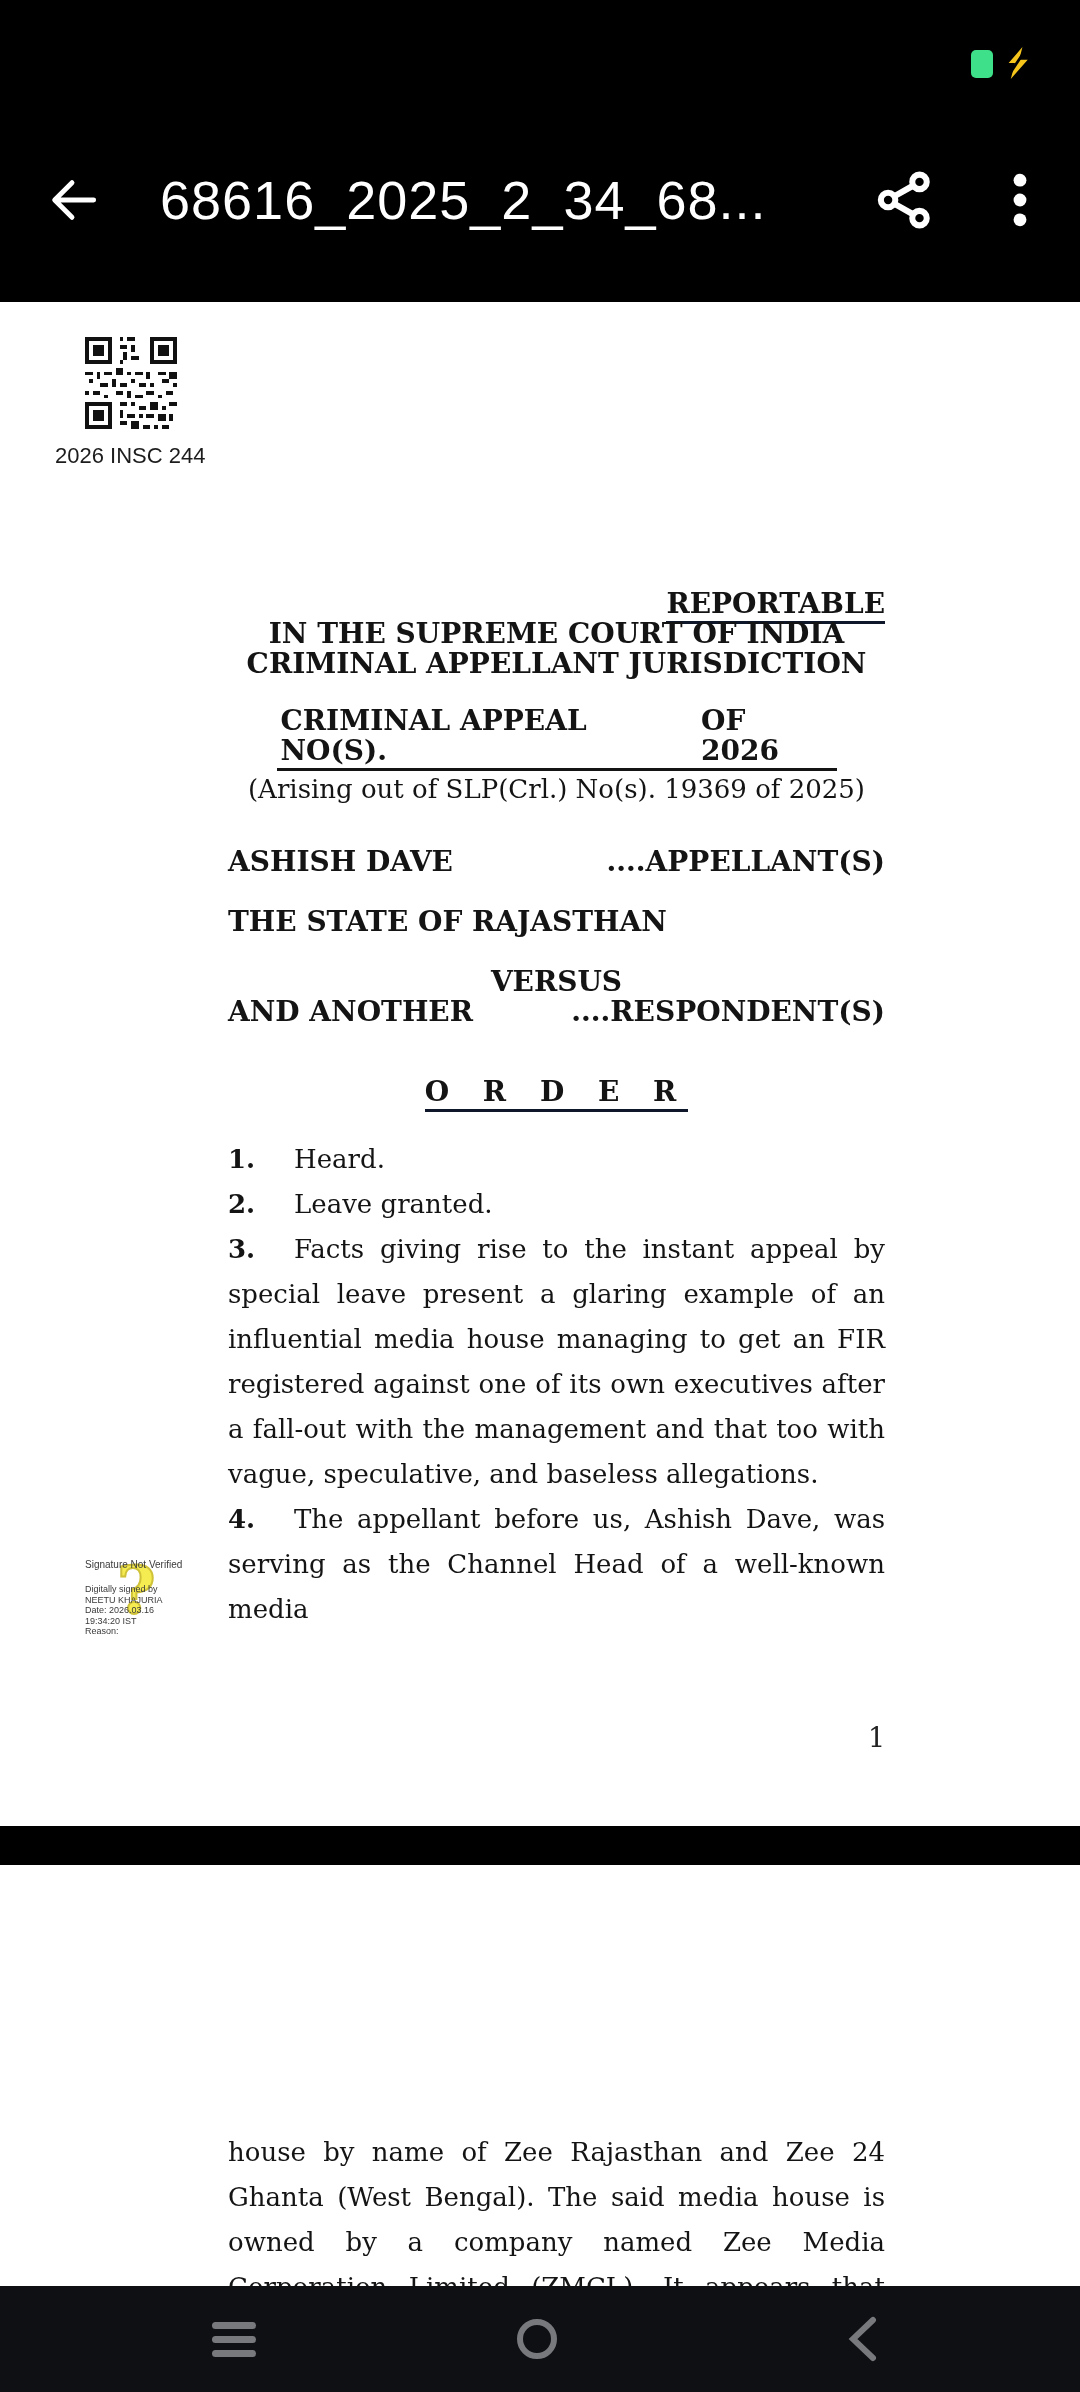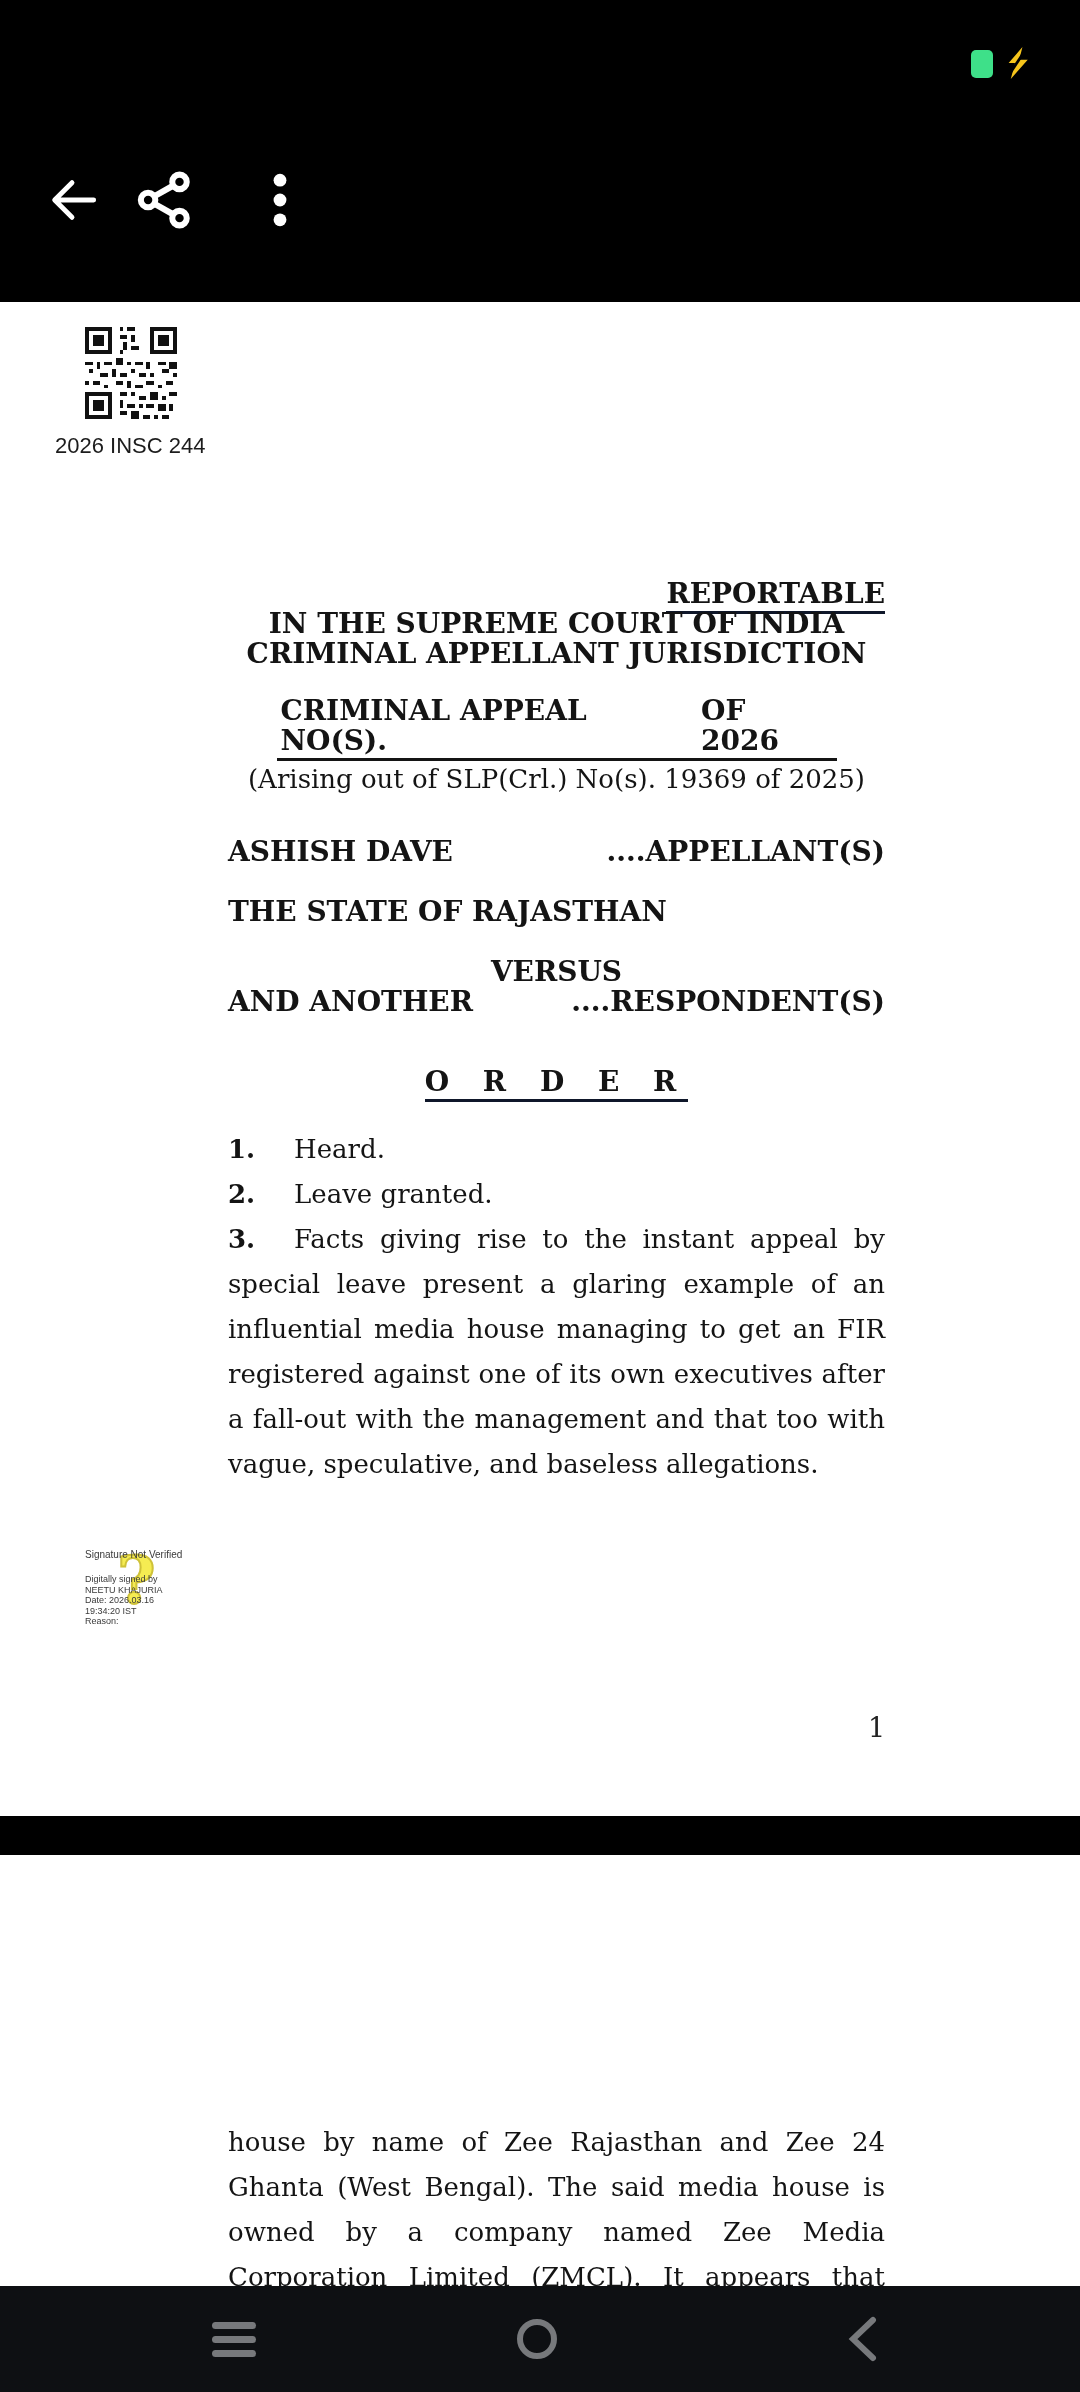--- a/index.html
+++ b/index.html
@@ -16,21 +16,21 @@
   .icon-btn { background:none; border:none; cursor:pointer; display:flex; align-items:center; justify-content:center; }
   .back-btn { width:96px; height:120px; margin-left:24px; }
   .app-title {
     color:#fff; font-size:54px; font-weight:400; letter-spacing:1px;
     margin-left:40px; flex:1 1 auto; white-space:nowrap; overflow:hidden;
   }
   .share-btn { width:90px; height:120px; margin-right:30px; }
   .overflow-btn { width:80px; height:120px; margin-right:20px; }
 
   
-  .viewer { position:absolute; top:292px; left:0; width:1004px; height:2090px; }
+  .viewer { position:absolute; top:302px; left:0; width:1004px; height:2090px; }
   .page { position:absolute; left:0; width:1080px; background:#fff; overflow:hidden; }
   .page1 { top:0; height:1524px; }
   .page-sep { position:absolute; top:1524px; left:0; width:1080px; height:39px; background:#000; }
   .page2 { top:1563px; height:527px; }
 
   .doc { color:#141414; font-family:"DejaVu Serif", serif; }
 
   .qr { position:absolute; left:85px; top:35px; width:92px; height:92px; }
   .insc { position:absolute; left:55px; top:141px; font-family:"Liberation Sans", sans-serif; font-size:22px; color:#1c1c1c; }
 
@@ -98,20 +98,21 @@
         <line x1="9" y1="26" x2="21" y2="8" stroke="#000" stroke-width="2.6"></line>
       </svg>
     </div>
 
     <div class="appbar-row">
       <button class="icon-btn back-btn">
         <svg width="52" height="52" viewBox="0 0 48 48">
           <path d="M24 8 L8 24 L24 40 M9 24 H44" stroke="#fff" stroke-width="4.5" fill="none" stroke-linecap="round" stroke-linejoin="round"></path>
         </svg>
       </button>
+      <div class="app-title">68616_2025_2_34_68...</div>
       <button class="icon-btn share-btn">
         <svg width="58" height="58" viewBox="0 0 48 48">
           <circle cx="10" cy="24" r="6" fill="none" stroke="#fff" stroke-width="5"></circle>
           <circle cx="36" cy="9" r="6" fill="none" stroke="#fff" stroke-width="5"></circle>
           <circle cx="36" cy="39" r="6" fill="none" stroke="#fff" stroke-width="5"></circle>
           <line x1="15" y1="21" x2="31" y2="12" stroke="#fff" stroke-width="5"></line>
           <line x1="15" y1="27" x2="31" y2="36" stroke="#fff" stroke-width="5"></line>
         </svg>
       </button>
       <button class="icon-btn overflow-btn">
@@ -165,20 +166,21 @@
           <span>AND ANOTHER</span>
           <span>....RESPONDENT(S)</span>
         </div>
 
         <div class="hdr center m-order order-h"><span class="u">O R D E R</span></div>
 
         <div class="paras">
           <p class="body-para"><span class="pnum">1.</span><span>Heard.</span></p>
           <p class="body-para"><span class="pnum">2.</span><span>Leave granted.</span></p>
           <p class="body-para"><span class="pnum">3.</span><span>Facts giving rise to the instant appeal by special leave present a glaring example of an influential media house managing to get an FIR registered against one of its own executives after a fall-out with the management and that too with vague, speculative, and baseless allegations.</span></p>
+          <p class="body-para"><span class="pnum">4.</span><span>The appellant before us, Ashish Dave, was serving as the Channel Head of a well-known media</span></p>
         </div>
       </div>
 
       <div class="sig-stamp">
         <span class="sig-q">?</span>
         <div class="sig-l1">Signature Not Verified</div>
         <div class="sig-rest">
           <div>Digitally signed by</div>
           <div>NEETU KHAJURIA</div>
           <div>Date: 2026.03.16</div>

